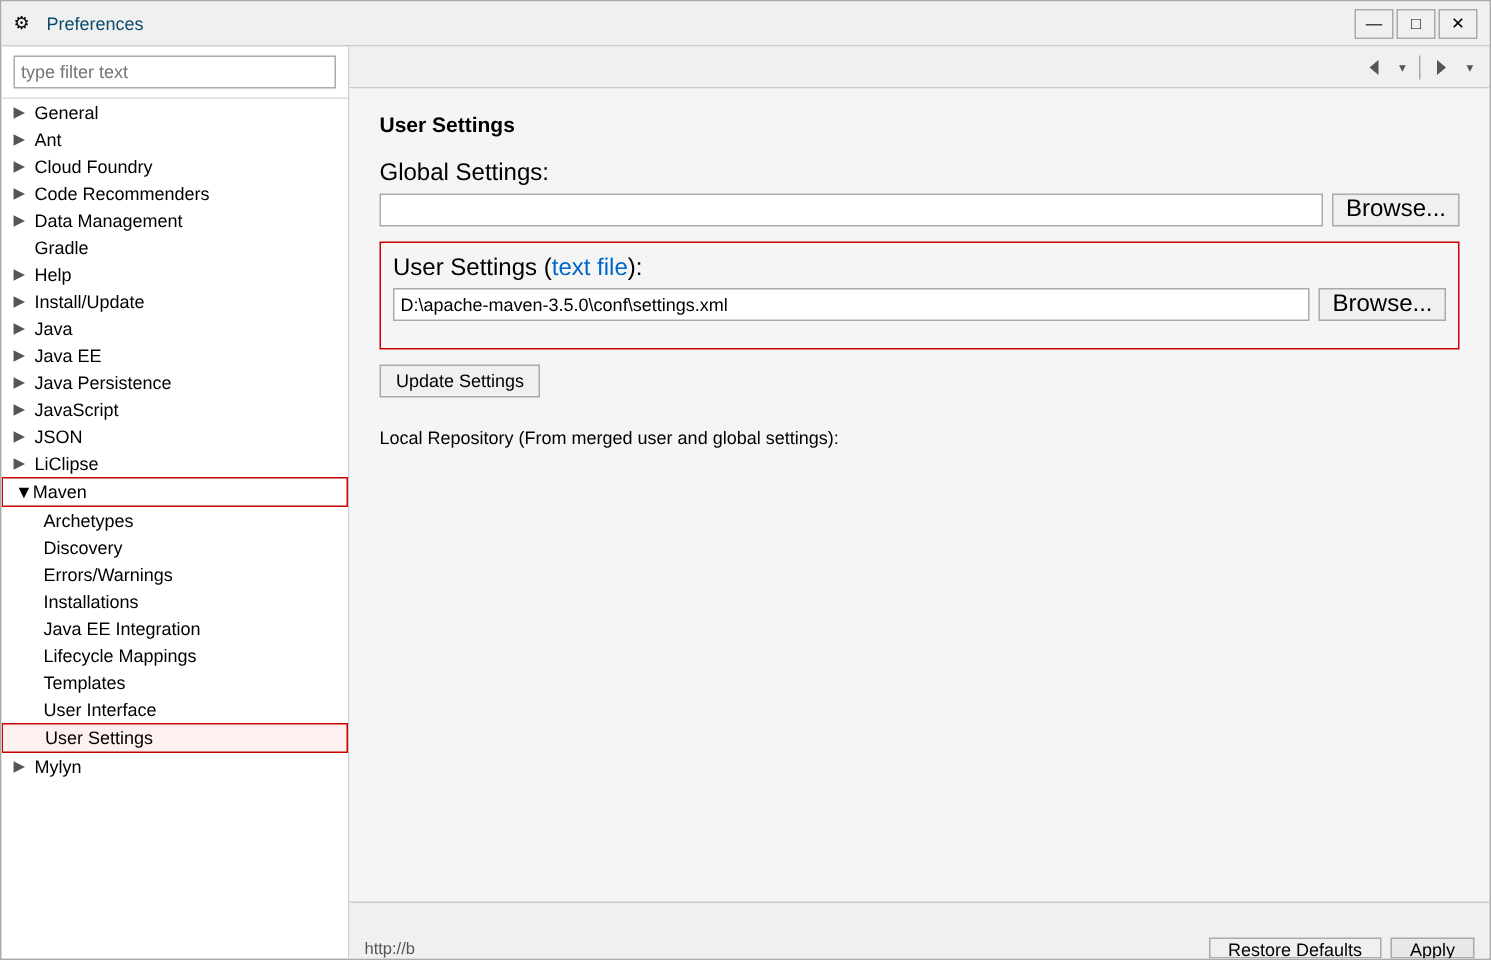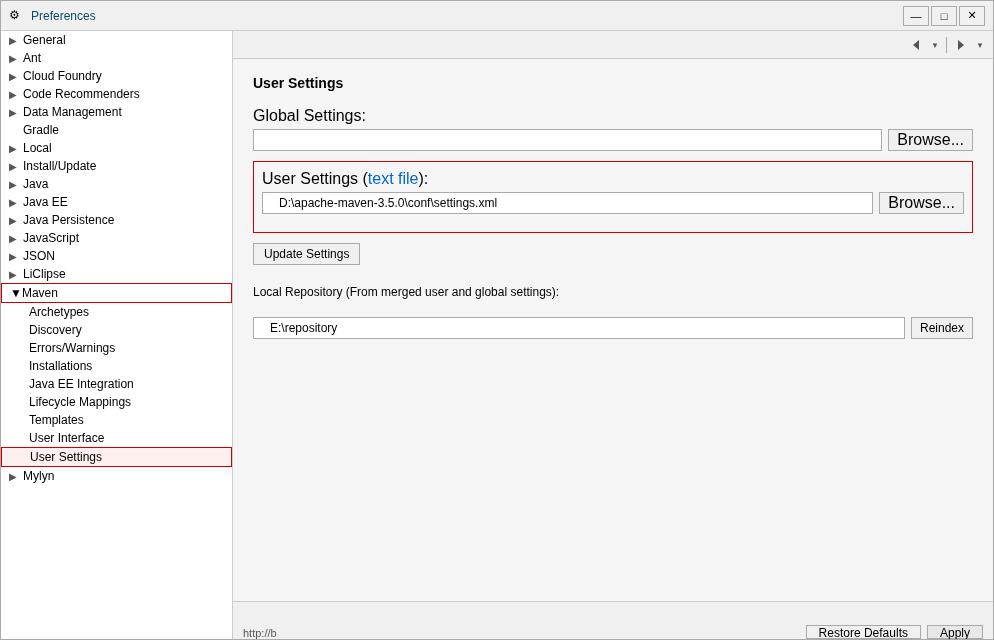--- a/index.html
+++ b/index.html
@@ -209,21 +209,21 @@
       display: flex;
       align-items: center;
       gap: 6px;
       margin-bottom: 10px;
     }
     .text-input {
       flex: 1;
       height: 22px;
       border: 1px solid #aaa;
       background: #fff;
-      padding: 2px 16px;
+      padding: 2px 4px;
       font-size: 12px;
     }
 
     .user-settings-box {
       border: 1.5px solid #cc0000;
       padding: 8px;
       margin-bottom: 10px;
     }
 
     .btn {
@@ -245,21 +245,21 @@
       white-space: nowrap;
     }
 
     .update-btn-row {
       margin-bottom: 20px;
     }
 
     .local-repo-label {
       font-size: 12px;
       color: #000;
-      margin-bottom: 18px;
+      margin-bottom: 2px;
     }
 
     .reindex-btn {
       height: 22px;
       padding: 0 8px;
       border: 1px solid #aaa;
       background: #f0f0f0;
       cursor: pointer;
       font-size: 12px;
       white-space: nowrap;
@@ -311,20 +311,23 @@
     <div class="title-bar-controls">
       <button class="title-bar-btn">—</button>
       <button class="title-bar-btn">□</button>
       <button class="title-bar-btn close">✕</button>
     </div>
   </div>
 
   <div class="main-content">
 
     <div class="sidebar">
+      <div class="filter-input-wrap">
+        <input class="filter-input" type="text" placeholder="type filter text" style="">
+      </div>
       <div class="tree-area">
 
         <div class="tree-item">
           <span class="arrow">▶</span>
           <span class="label">General</span>
         </div>
         <div class="tree-item">
           <span class="arrow">▶</span>
           <span class="label">Ant</span>
         </div>
@@ -339,21 +342,21 @@
         <div class="tree-item">
           <span class="arrow">▶</span>
           <span class="label">Data Management</span>
         </div>
         <div class="tree-item">
           <span class="arrow"></span>
           <span class="label">Gradle</span>
         </div>
         <div class="tree-item">
           <span class="arrow">▶</span>
-          <span class="label">Local</span>
+          <span class="label">Help</span>
         </div>
         <div class="tree-item">
           <span class="arrow">▶</span>
           <span class="label">Install/Update</span>
         </div>
         <div class="tree-item">
           <span class="arrow">▶</span>
           <span class="label">Java</span>
         </div>
         <div class="tree-item">
@@ -457,24 +460,20 @@
             <button class="browse-btn">Browse...</button>
           </div>
         </div>
 
         <div class="update-btn-row">
           <button class="btn">Update Settings</button>
         </div>
 
         <div>
           <div class="local-repo-label">Local Repository (From merged user and global settings):</div>
-          <div class="input-row">
-            <input class="text-input" type="text" value="E:\repository" style="">
-            <button class="reindex-btn">Reindex</button>
-          </div>
         </div>
       </div>
 
       <div class="bottom-bar">
         <span class="bottom-bar-left">http://b</span>
         <button class="bottom-bar-btn">Restore Defaults</button>
         <button class="bottom-bar-btn apply">Apply</button>
       </div>
     </div>
   </div>

